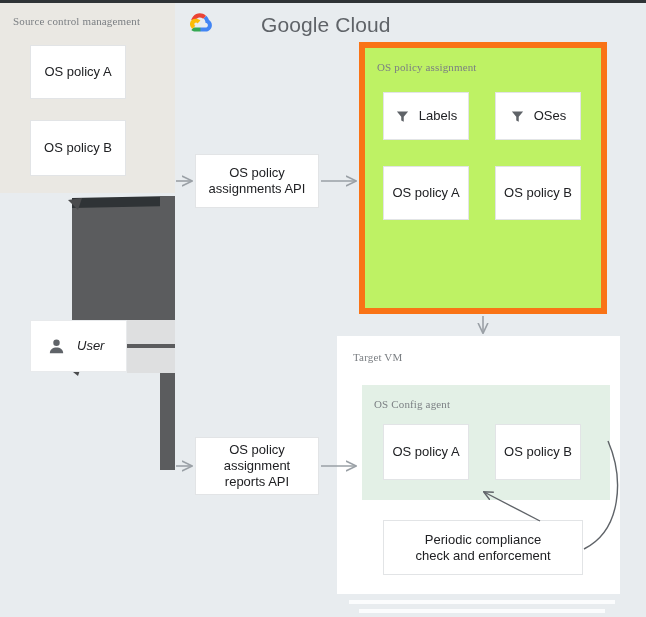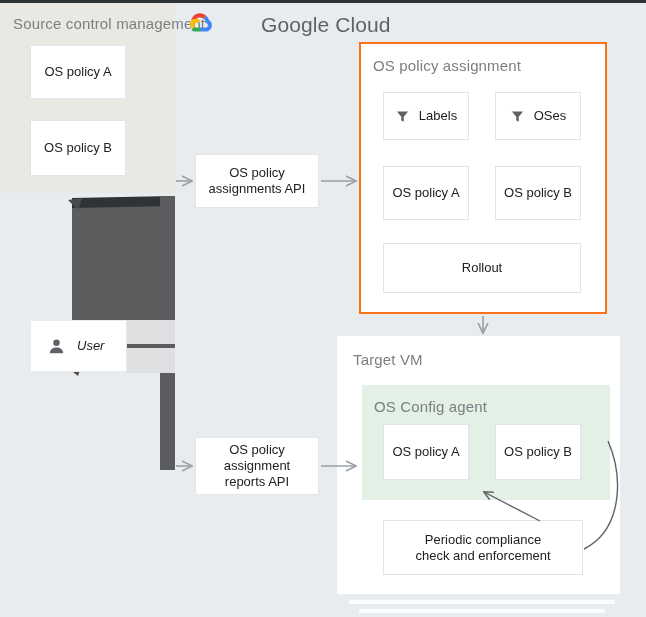--- a/index.html
+++ b/index.html
@@ -24,38 +24,39 @@
     background: #2f3336;
   }
 
   
   .group {
     position: absolute;
     overflow: visible;
   }
   .group-label {
     position: absolute;
-    font-size: 15px;
+    font-size: 11px;
     color: #7b7f83;
     letter-spacing: .15px;
     white-space: nowrap;
+    font-family: Liberation Serif, serif;
   }
 
   #scm-group {
     left: 0; top: 3px;
     width: 175px; height: 190px;
     background: #eae8e3;
   }
   #scm-group .group-label { left: 13px; top: 12px; }
 
   #assign-group {
     left: 359px; top: 42px;
     width: 248px; height: 272px;
-    background: #ffffff;
-    border: 2px solid #f97316;
+    background: #bef264;
+    border: 6px solid #f97316;
   }
   #assign-group .group-label { left: 12px; top: 13px; }
 
   #vm-group {
     left: 337px; top: 336px;
     width: 283px; height: 258px;
     background: #ffffff;
     border: 3px solid #ffffff;
   }
   #vm-group .group-label { left: 13px; top: 12px; }
@@ -256,23 +257,20 @@
   </div>
 
   <div class="node" id="policy-a-asg">
     <span>OS policy A</span>
   </div>
 
   <div class="node" id="policy-b-asg">
     <span>OS policy B</span>
   </div>
 
-  <div class="node" id="rollout-node">
-    <span>Rollout</span>
-  </div>
 
   <div class="group" id="vm-group">
     <div class="group-label">Target VM</div>
 
     <div class="group" id="agent-group">
       <div class="group-label">OS Config agent</div>
     </div>
   </div>
 
   <div class="node" id="policy-a-vm">

